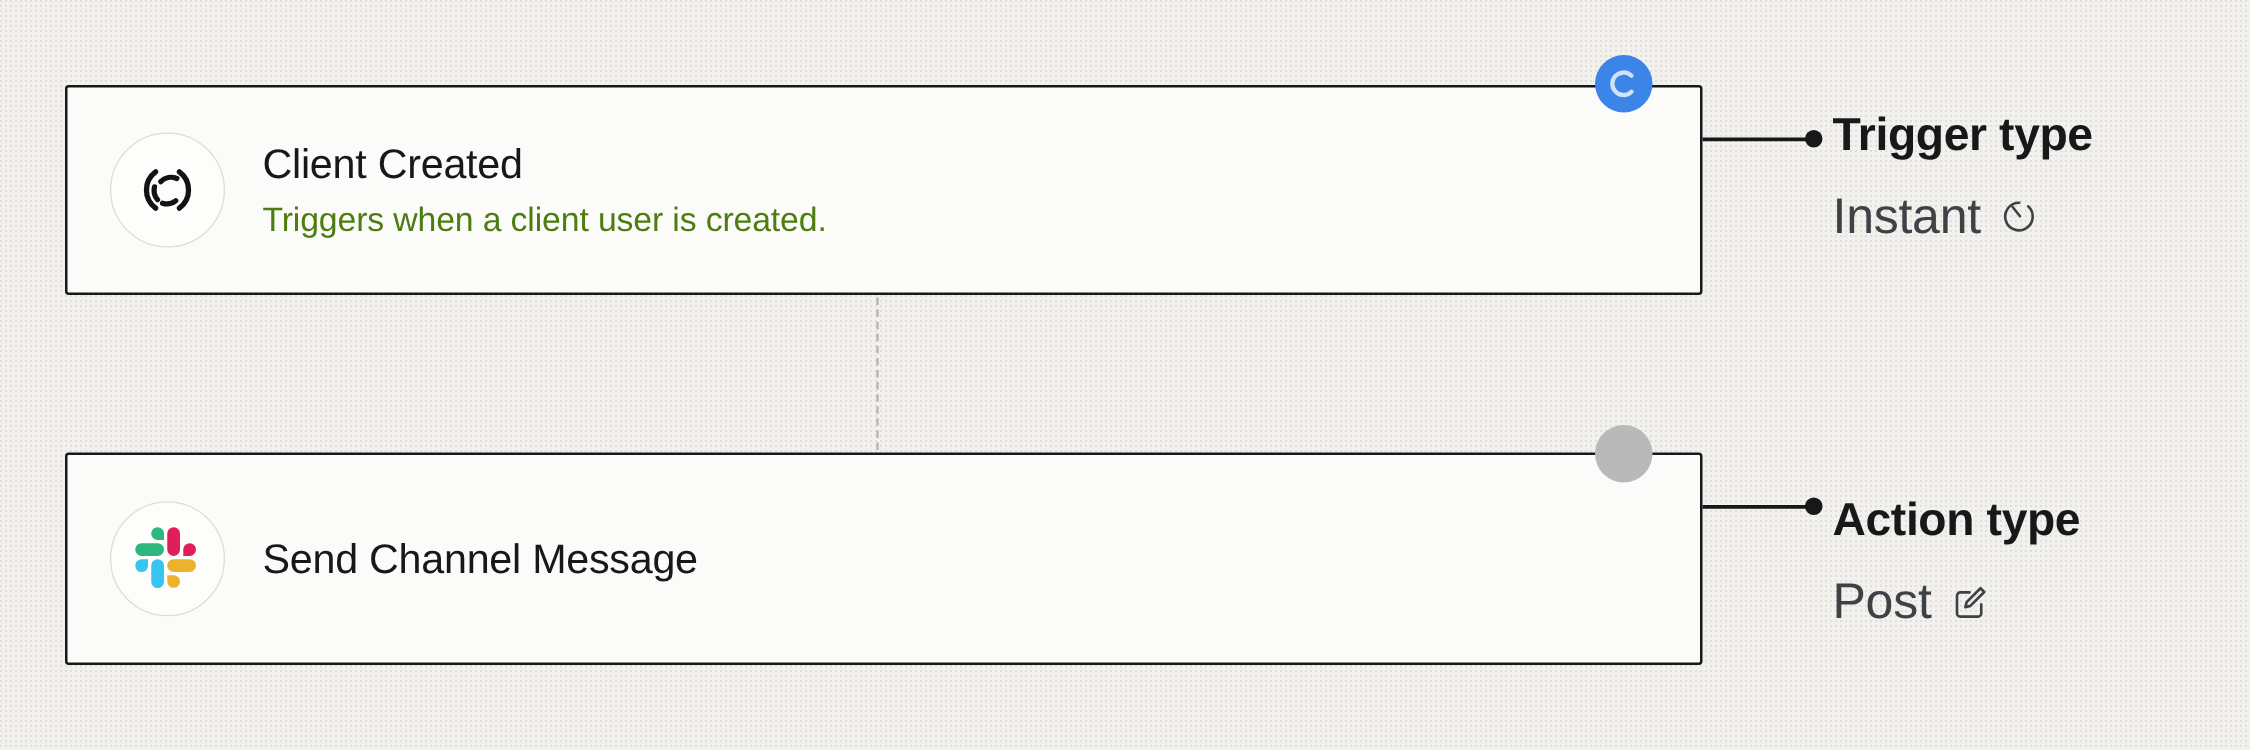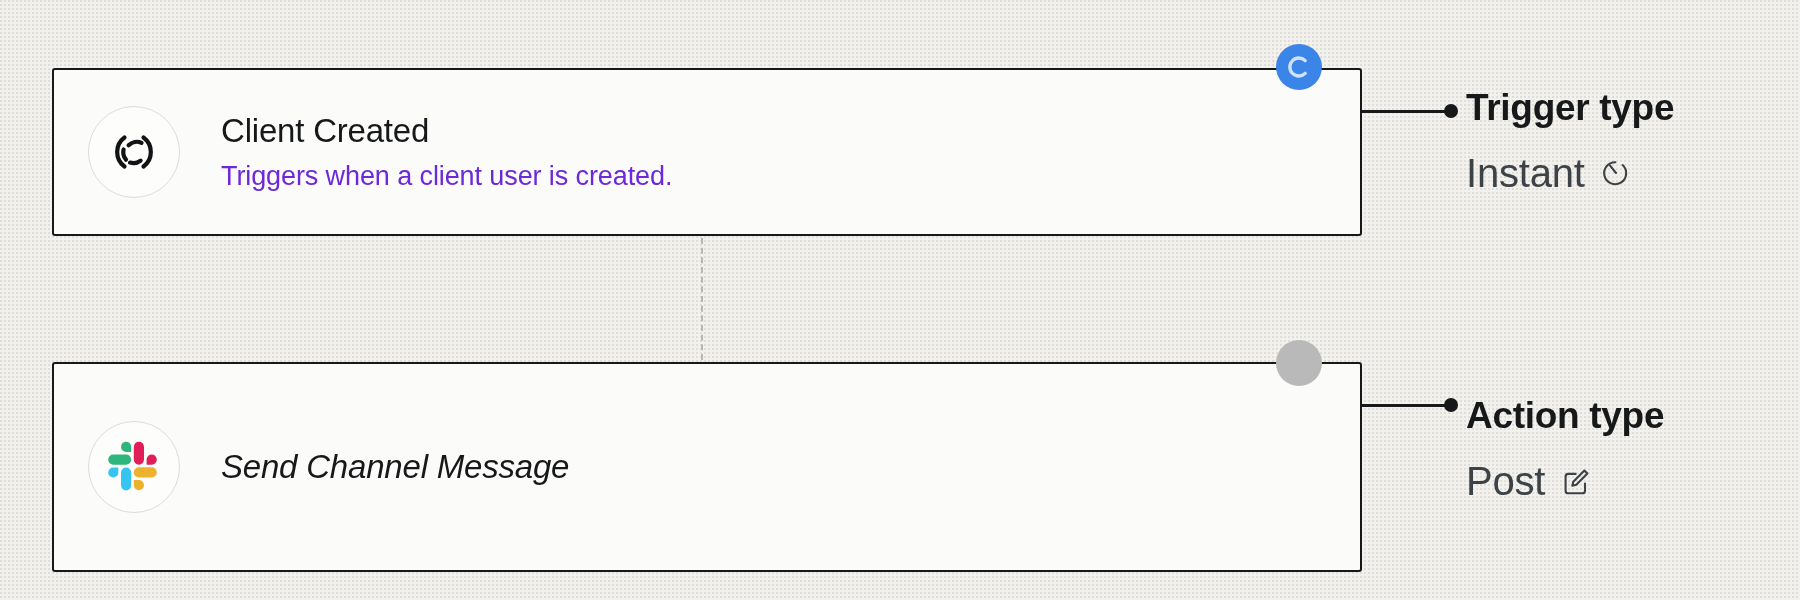--- a/index.html
+++ b/index.html
@@ -35,54 +35,52 @@
     display: flex;
     align-items: center;
     padding: 0 34px;
   }
   #trigger-card {
     top: 68px;
     height: 168px;
   }
   #action-card {
     top: 362px;
-    height: 210px;
-    font-style: italic;
+    height: 170px;
   }
 
   .node-icon {
     width: 90px;
     height: 90px;
     min-width: 90px;
     border-radius: 50%;
     border: 1.5px solid #dedcd6;
     background: #fdfdfc;
     display: flex;
     align-items: center;
     justify-content: center;
     margin-right: 30px;
   }
 
   .node-text {
     display: flex;
     flex-direction: column;
     justify-content: center;
-    margin-left: 11px;
   }
   .node-title {
     font-size: 33px;
     font-weight: 400;
     color: #16181a;
     line-height: 1.25;
     letter-spacing: -0.2px;
   }
   .node-subtitle {
     font-size: 27px;
     font-weight: 400;
-    color: #6d28d9;
+    color: #4d7c0f;
     line-height: 1.3;
     margin-top: 8px;
     letter-spacing: -0.1px;
   }
 
   
   .corner-badge {
     position: absolute;
     width: 46px;
     height: 46px;

